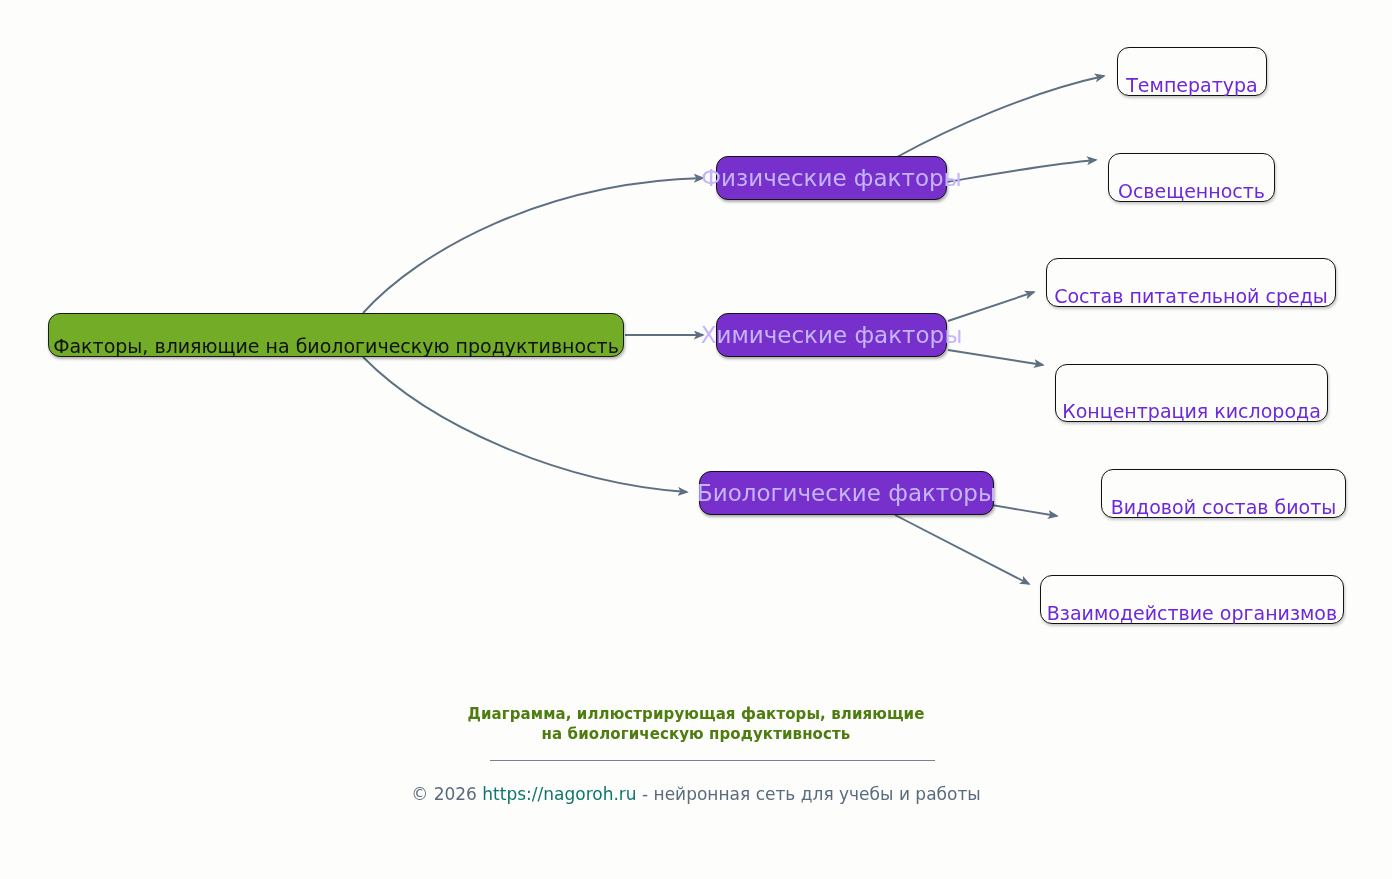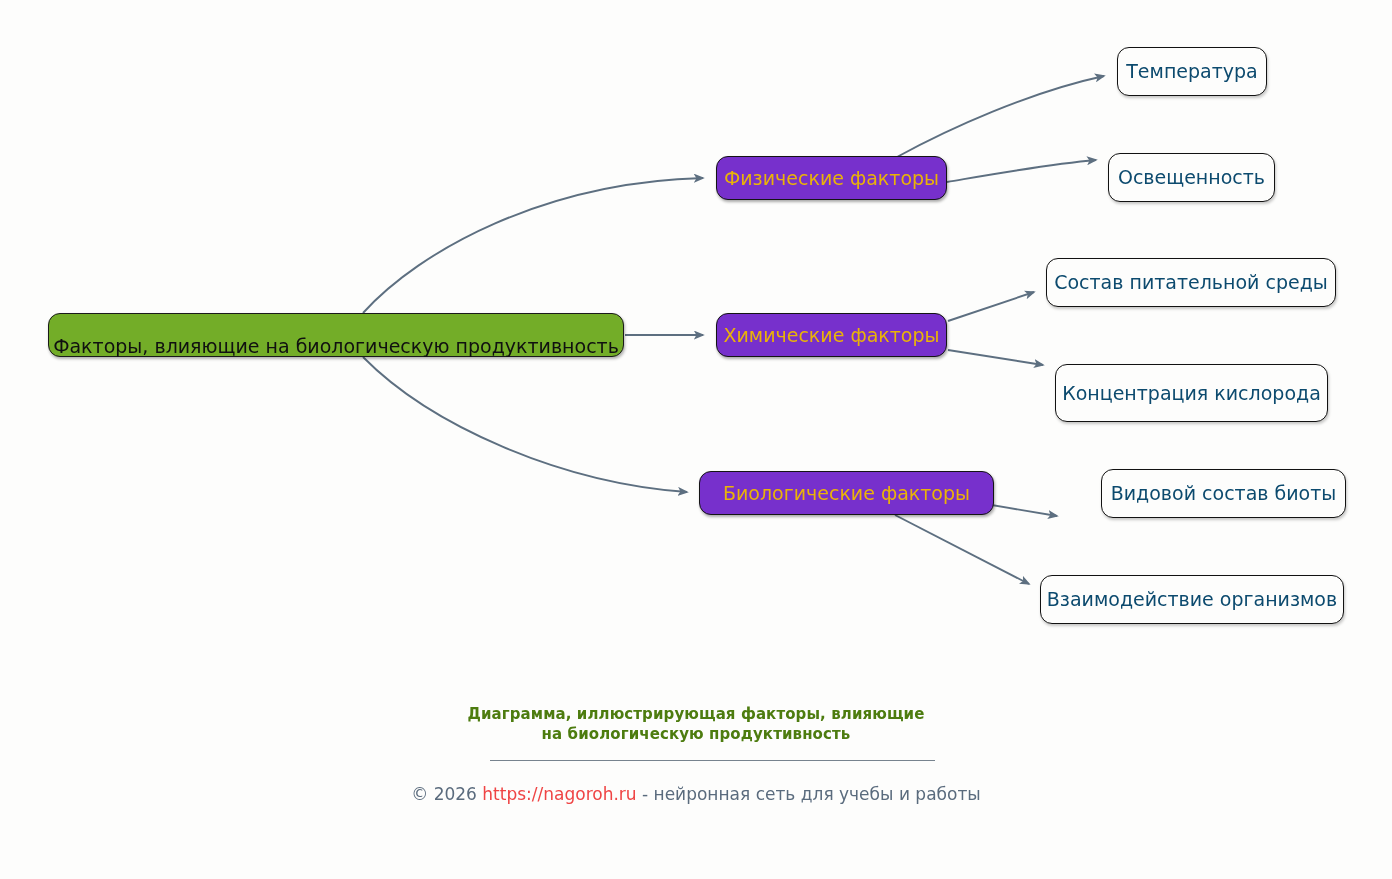--- a/index.html
+++ b/index.html
@@ -43,30 +43,31 @@
   .node-root {
     background: #73ad28;
     border: 1.6px solid #1a1a1a;
     color: #101010;
     font-size: 19px;
     box-shadow: 1px 2px 3px rgba(0,0,0,0.30);
   }
   .node-branch {
     background: #7730cc;
     border: 1.8px solid #141414;
-    color: #eab308;
-    font-size: 19px;
+    color: #c4b5fd;
+    font-size: 23px;
     box-shadow: 1px 2px 3px rgba(0,0,0,0.33);
   }
   .node-leaf {
     background: #fdfdfc;
     border: 1.8px solid #121212;
-    color: #0c4a6e;
+    color: #6d28d9;
     font-size: 19px;
     box-shadow: 1px 2px 3px rgba(0,0,0,0.22);
+    align-items: flex-end;
   }
 
   #caption-block {
     position: absolute;
     left: 0;
     top: 704px;
     width: 1392px;
     text-align: center;
   }
   .caption-line {
@@ -90,21 +91,21 @@
     position: absolute;
     left: 0;
     top: 782px;
     width: 1392px;
     text-align: center;
     font-family: "DejaVu Sans", sans-serif;
     font-size: 17px;
     color: #5a6b7d;
     line-height: 24px;
   }
-  #footer-line .footer-url { color: #ef4444; }
+  #footer-line .footer-url { color: #0f766e; }
 </style>
 </head>
 <body>
 
 <div id="diagram-root">
 
   <svg id="edge-layer" viewBox="0 0 1392 879">
     <defs>
       <marker id="arrow" markerWidth="11" markerHeight="9" refX="9.2" refY="4.5" orient="auto" markerUnits="userSpaceOnUse">
         <path d="M0,0 L11,4.5 L0,9 L2.6,4.5 Z" fill="#5d6f80"></path>

